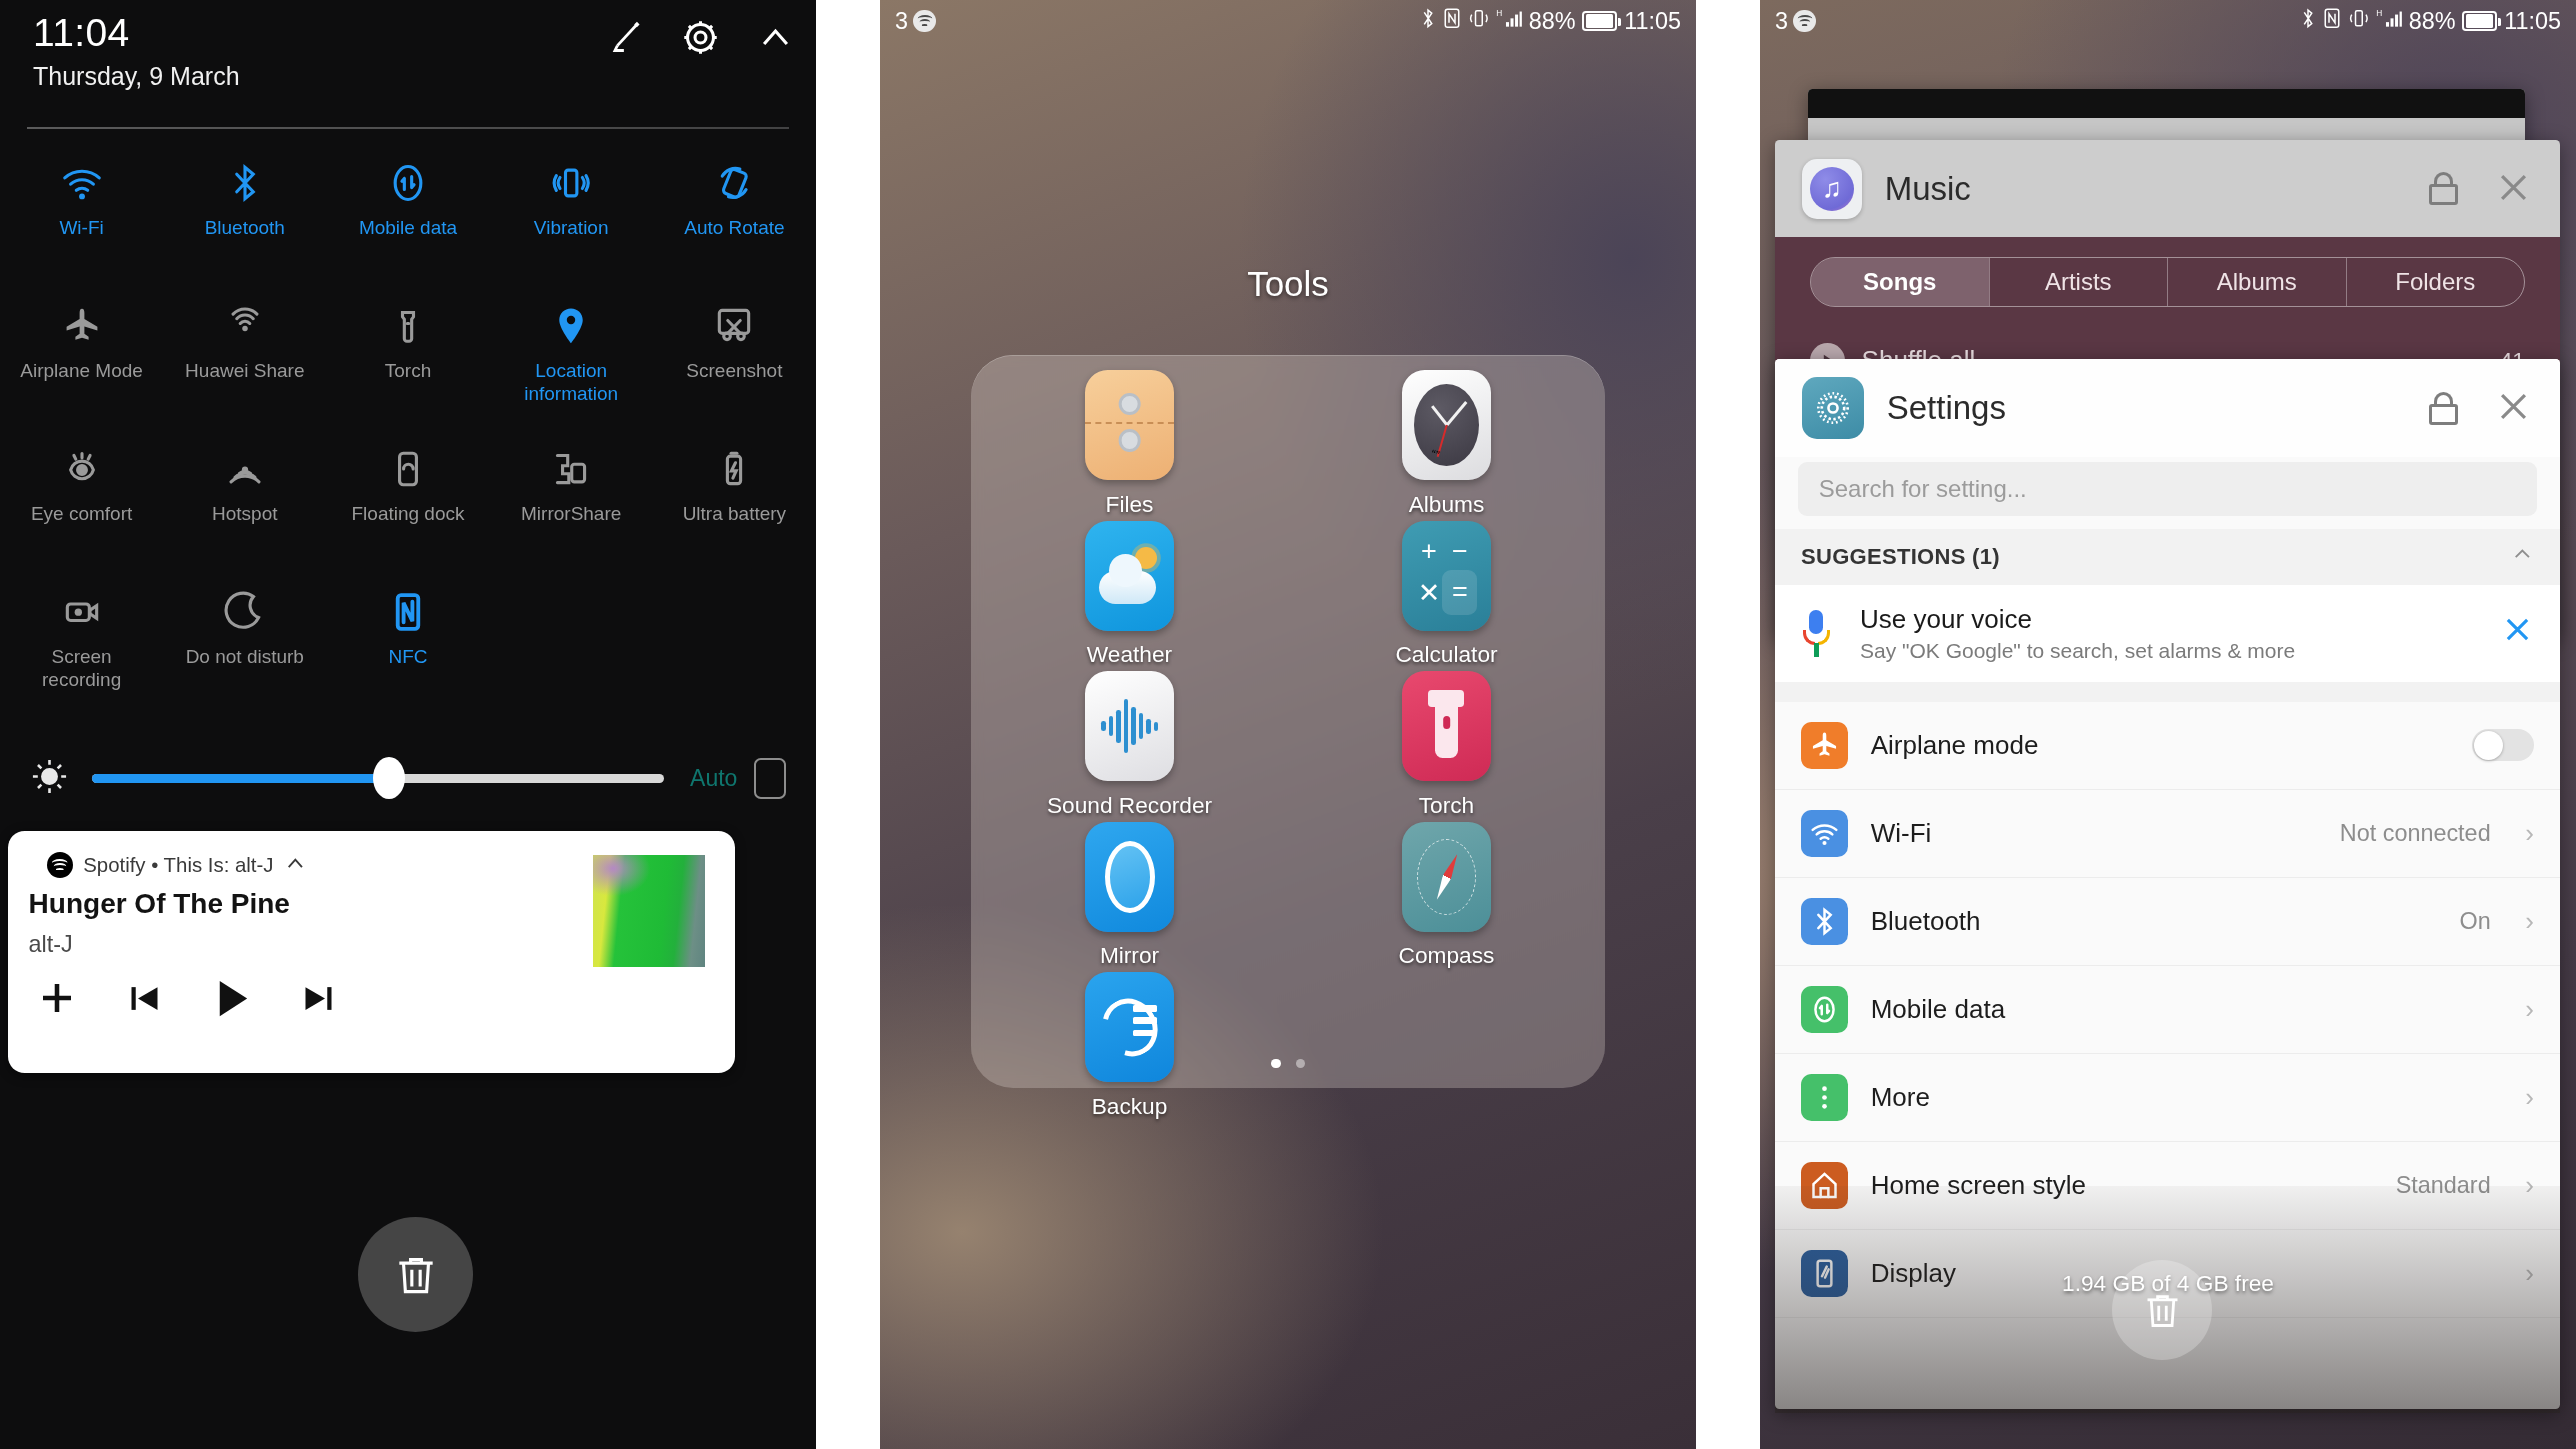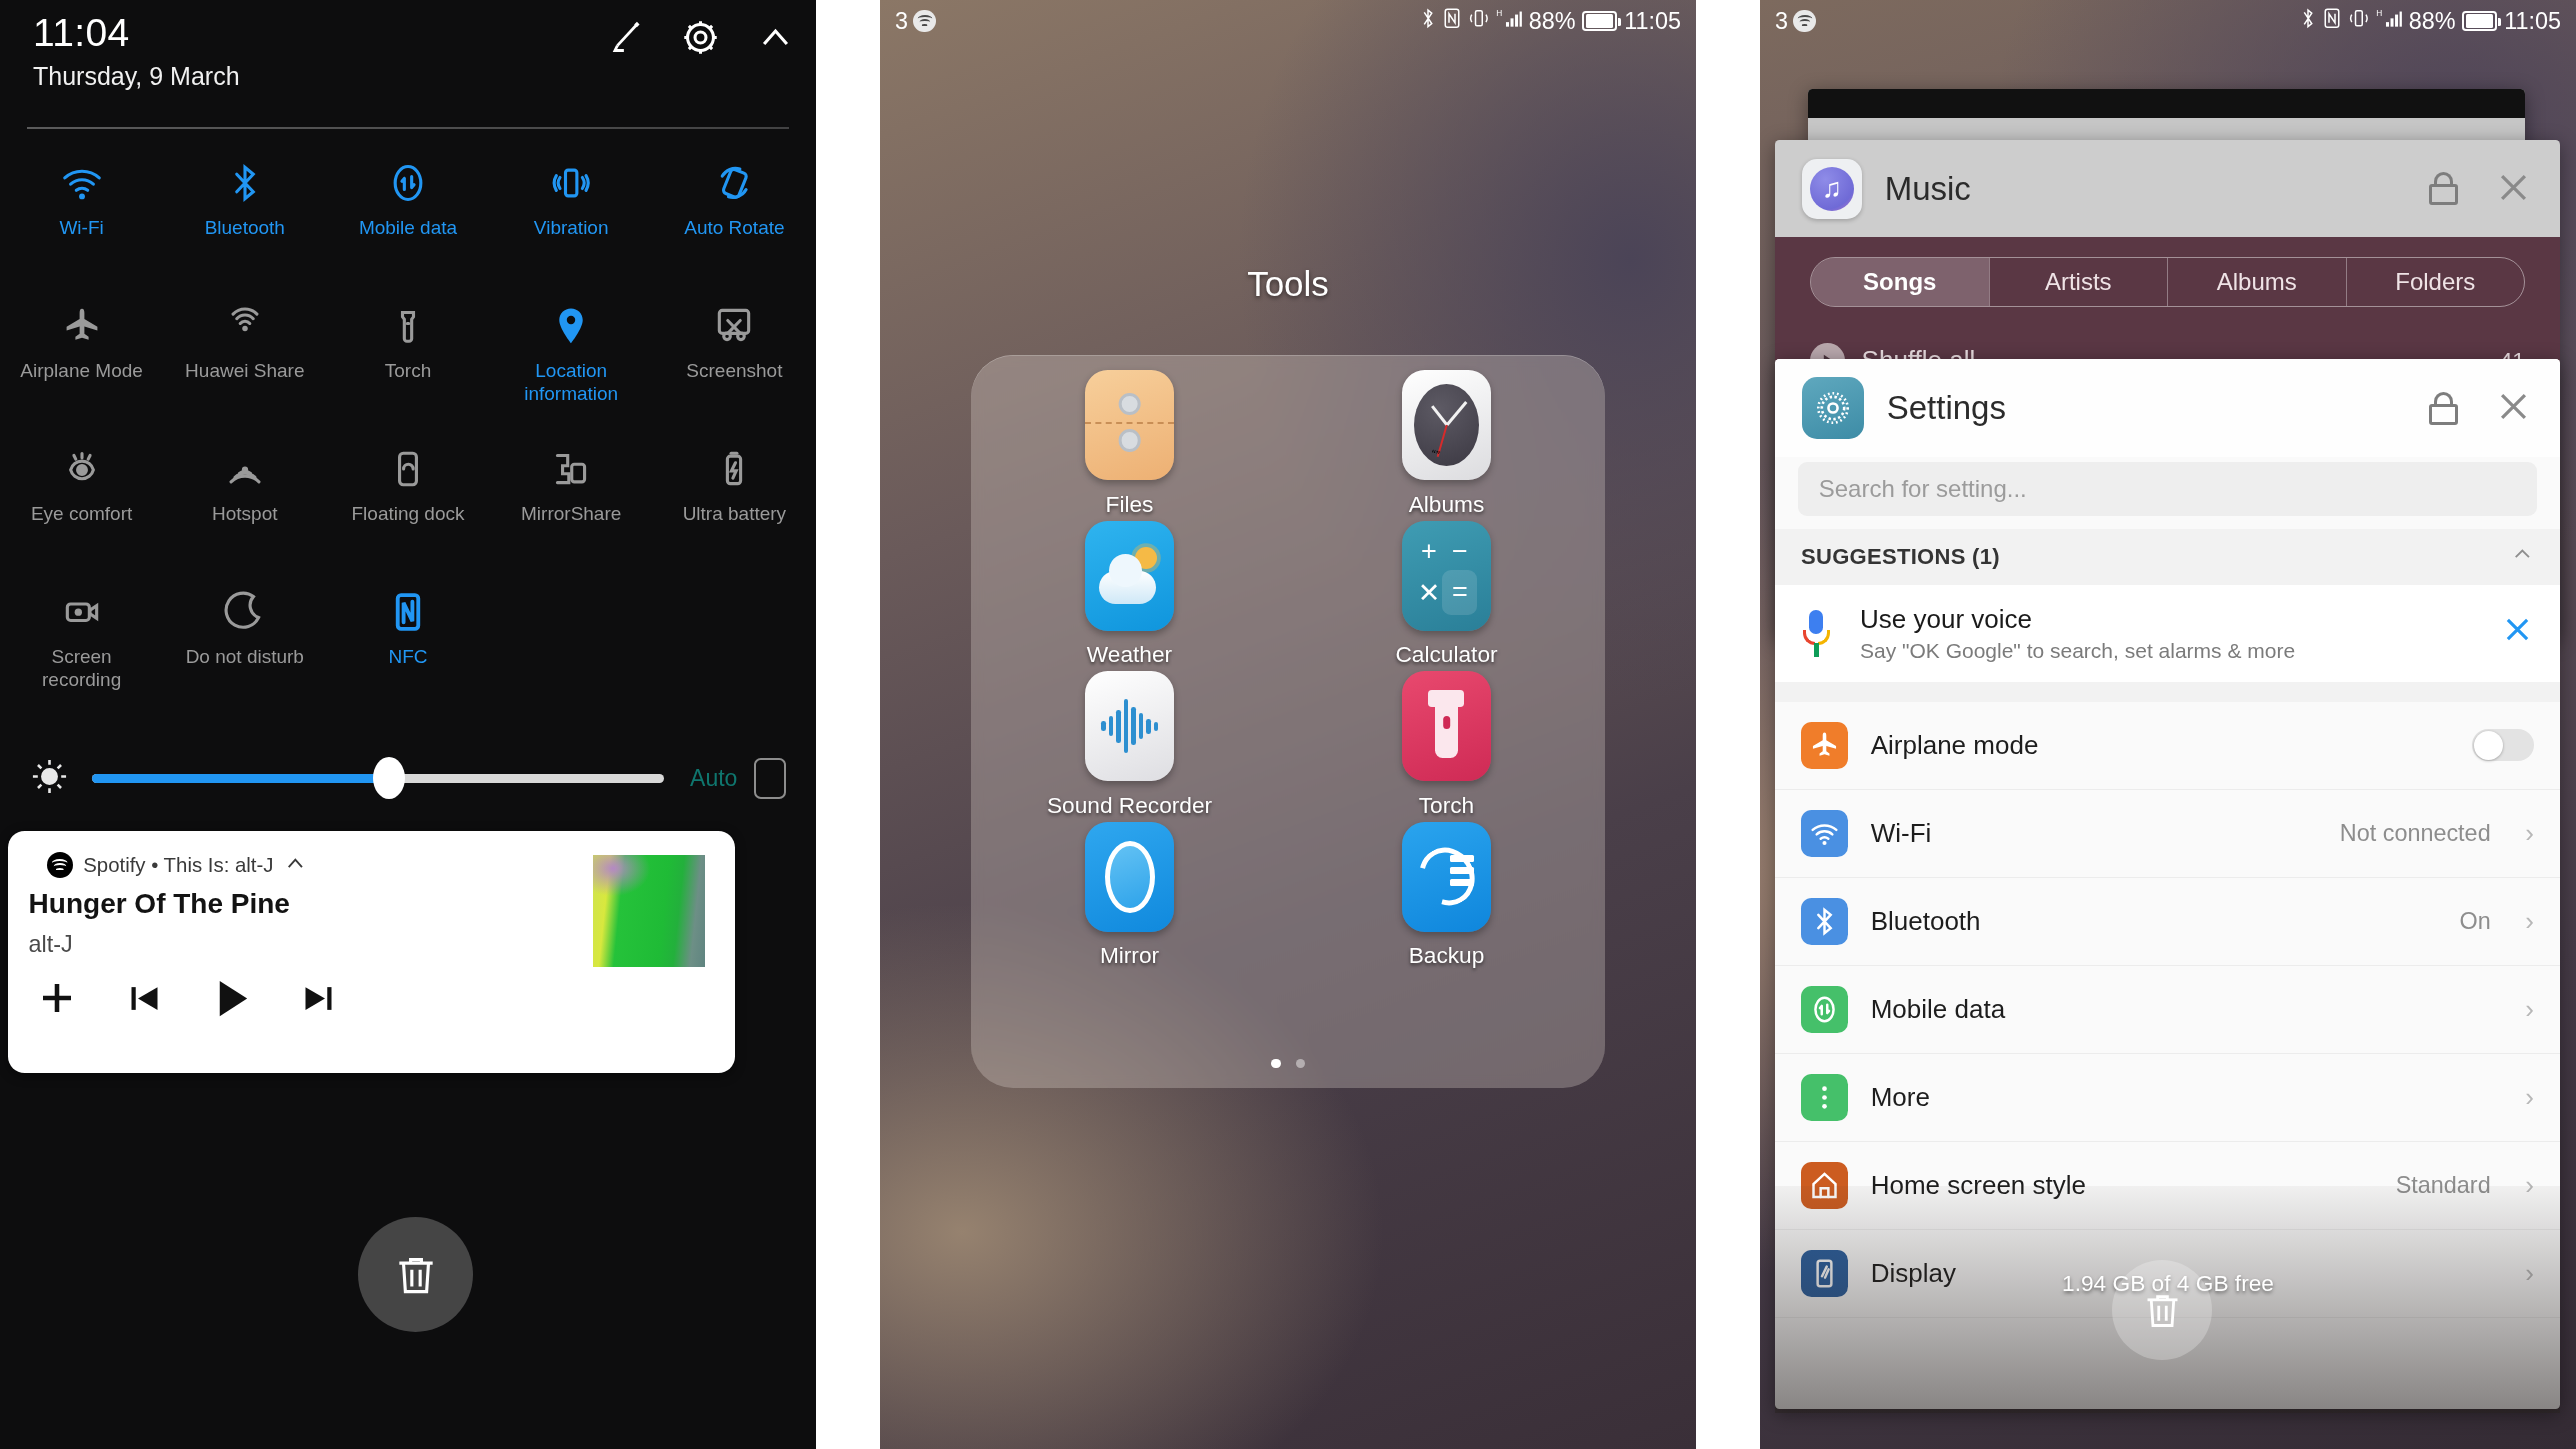--- a/index.html
+++ b/index.html
@@ -657,20 +657,28 @@
             </div>
             <span class="applabel">Torch</span>
           </div>
           <div class="app">
             <div class="appicon ic-mirror">
               <div class="ov"></div>
             </div>
             <span class="applabel">Mirror</span>
           </div>
           <div class="app">
+            <div class="appicon ic-compass">
+              <div class="dial">
+                <div class="needle"></div>
+              </div>
+            </div>
+            <span class="applabel">Compass</span>
+          </div>
+          <div class="app">
             <div class="appicon ic-backup">
               <div class="arc"></div>
               <div class="rows">
                 <span></span>
                 <span></span>
                 <span></span>
               </div>
             </div>
             <span class="applabel">Backup</span>
           </div>

